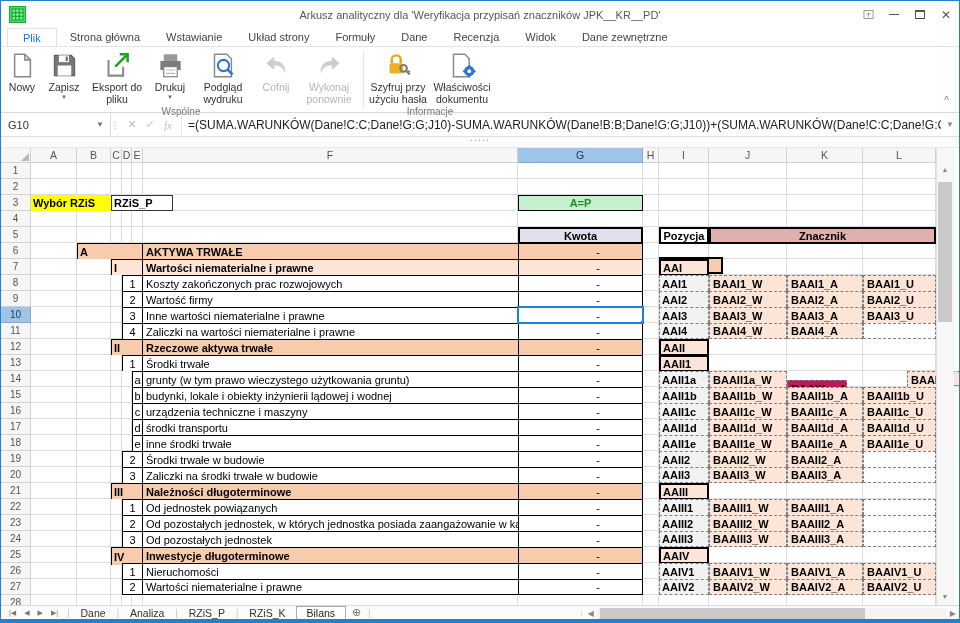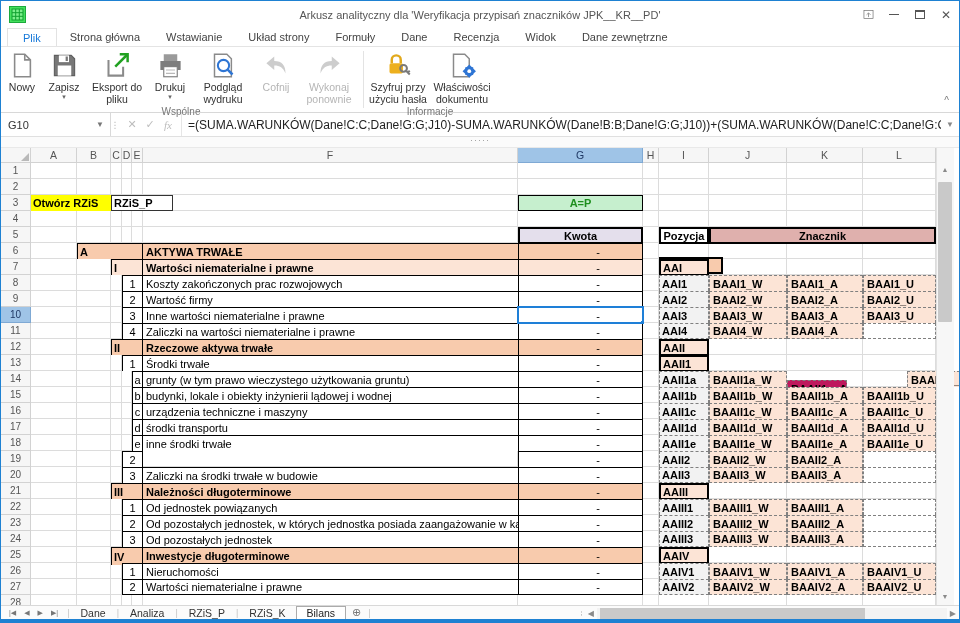--- a/index.html
+++ b/index.html
@@ -305,21 +305,21 @@
       <div class="abs rowhdr" style="left: 0px; top: 303px; width: 30px; height: 16px; font-size: 10px;">19</div>
       <div class="abs rowhdr" style="left: 0px; top: 319px; width: 30px; height: 16px; font-size: 10px;">20</div>
       <div class="abs rowhdr" style="left: 0px; top: 335px; width: 30px; height: 16px; font-size: 10px;">21</div>
       <div class="abs rowhdr" style="left: 0px; top: 351px; width: 30px; height: 16px; font-size: 10px;">22</div>
       <div class="abs rowhdr" style="left: 0px; top: 367px; width: 30px; height: 16px; font-size: 10px;">23</div>
       <div class="abs rowhdr" style="left: 0px; top: 383px; width: 30px; height: 16px; font-size: 10px;">24</div>
       <div class="abs rowhdr" style="left: 0px; top: 399px; width: 30px; height: 16px; font-size: 10px;">25</div>
       <div class="abs rowhdr" style="left: 0px; top: 415px; width: 30px; height: 16px; font-size: 10px;">26</div>
       <div class="abs rowhdr" style="left: 0px; top: 431px; width: 30px; height: 16px; font-size: 10px;">27</div>
       <div class="abs rowhdr" style="left: 0px; top: 447px; width: 30px; height: 16px; font-size: 10px;">28</div>
-      <div class="abs cell bold" style="left: 30px; top: 47px; width: 80px; height: 16px; background: rgb(255, 255, 0); padding-left: 2px;">Otwórz RZiS</div>
+      <div class="abs cell bold" style="left: 30px; top: 47px; width: 80px; height: 16px; background: rgb(255, 255, 0); padding-left: 2px;">Wybór RZiS</div>
       <div class="abs cell bold" style="left: 110px; top: 47px; width: 62px; height: 16px; background: rgb(255, 255, 255); border: 1px solid rgb(51, 51, 51); padding-left: 2px;">RZiS_P</div>
       <div class="abs cell bold" style="left: 517px; top: 47px; width: 125px; height: 16px; background: rgb(198, 239, 206); color: rgb(30, 143, 30); border: 1px solid rgb(0, 0, 0); justify-content: center;">A=P</div>
       <div class="abs cell bold" style="left: 517px; top: 79px; width: 125px; height: 17px; background: rgb(228, 223, 236); border: 2px solid rgb(0, 0, 0); justify-content: center;">Kwota</div>
       <div class="abs cell bold" style="left: 658px; top: 79px; width: 50px; height: 17px; background: rgb(255, 255, 255); border: 2px solid rgb(0, 0, 0); justify-content: center;">Pozycja</div>
       <div class="abs cell bold" style="left: 708px; top: 79px; width: 227px; height: 17px; background: rgb(223, 176, 173); border: 2px solid rgb(0, 0, 0); justify-content: center;">Znacznik</div>
       <div class="abs cell bold" style="left: 76px; top: 95px; width: 66px; height: 16px; background: rgb(248, 203, 173); border-top: 1px solid rgb(0, 0, 0); border-left: 1px solid rgb(0, 0, 0); border-right: 1px solid rgb(0, 0, 0); border-bottom: none; justify-content: flex-start; padding-left: 2px;">A</div>
       <div class="abs cell bold" style="left: 142px; top: 95px; width: 375px; height: 16px; background: rgb(248, 203, 173); border-top: 1px solid rgb(0, 0, 0); border-bottom: none; padding-left: 3px;">AKTYWA TRWAŁE</div>
       <div class="abs cell" style="left: 517px; top: 95px; width: 125px; height: 16px; background: rgb(248, 203, 173); border-top: 1px solid rgb(0, 0, 0); border-left: 1px solid rgb(0, 0, 0); border-right: 1px solid rgb(0, 0, 0); border-bottom: none; justify-content: flex-end; padding-right: 42px;">-</div>
       <div class="abs cell bold" style="left: 658px; top: 109px; width: 64px; height: 17px; padding-left: 2px; background: rgb(248, 203, 173); border: 2px solid rgb(0, 0, 0);">AA</div>
       <div class="abs cell bold" style="left: 110px; top: 111px; width: 32px; height: 16px; background: rgb(252, 228, 214); border-top: 1px solid rgb(0, 0, 0); border-left: 1px solid rgb(0, 0, 0); border-right: 1px solid rgb(0, 0, 0); border-bottom: none; justify-content: flex-start; padding-left: 2px;">I</div>
@@ -391,20 +391,21 @@
       <div class="abs cell bold" style="left: 786px; top: 271px; width: 76px; height: 16px; background: rgb(252, 228, 214); border-top: 1px dashed rgb(128, 128, 128); border-left: 1px dashed rgb(128, 128, 128); border-right: 1px dashed rgb(128, 128, 128); border-bottom: none; padding-left: 3px;">BAAII1d_A</div>
       <div class="abs cell bold" style="left: 862px; top: 271px; width: 73px; height: 16px; background: rgb(252, 228, 214); border-top: 1px dashed rgb(128, 128, 128); border-left: 1px dashed rgb(128, 128, 128); border-right: 1px dashed rgb(128, 128, 128); border-bottom: none; padding-left: 3px;">BAAII1d_U</div>
       <div class="abs cell" style="left: 131px; top: 287px; width: 11px; height: 16px; background: rgb(255, 255, 255); border-top: 1px solid rgb(0, 0, 0); border-left: 1px solid rgb(0, 0, 0); border-right: 1px solid rgb(0, 0, 0); border-bottom: none; justify-content: center; padding-left: 0px;">e</div>
       <div class="abs cell" style="left: 142px; top: 287px; width: 375px; height: 16px; background: rgb(255, 255, 255); border-top: 1px solid rgb(0, 0, 0); border-bottom: none; padding-left: 3px;">inne środki trwałe</div>
       <div class="abs cell" style="left: 517px; top: 287px; width: 125px; height: 16px; background: rgb(255, 255, 255); border-top: 1px solid rgb(0, 0, 0); border-left: 1px solid rgb(0, 0, 0); border-right: 1px solid rgb(0, 0, 0); border-bottom: none; justify-content: flex-end; padding-right: 42px;">-</div>
       <div class="abs cell bold" style="left: 658px; top: 287px; width: 50px; height: 16px; padding-left: 2px; background: rgb(242, 242, 242); border-top: 1px dashed rgb(128, 128, 128); border-left: 1px dashed rgb(128, 128, 128); border-right: 1px dashed rgb(128, 128, 128); border-bottom: none;">AAII1e</div>
       <div class="abs cell bold" style="left: 708px; top: 287px; width: 78px; height: 16px; background: rgb(252, 228, 214); border-top: 1px dashed rgb(128, 128, 128); border-left: 1px dashed rgb(128, 128, 128); border-right: 1px dashed rgb(128, 128, 128); border-bottom: none; padding-left: 3px;">BAAII1e_W</div>
       <div class="abs cell bold" style="left: 786px; top: 287px; width: 76px; height: 16px; background: rgb(252, 228, 214); border-top: 1px dashed rgb(128, 128, 128); border-left: 1px dashed rgb(128, 128, 128); border-right: 1px dashed rgb(128, 128, 128); border-bottom: none; padding-left: 3px;">BAAII1e_A</div>
       <div class="abs cell bold" style="left: 862px; top: 287px; width: 73px; height: 16px; background: rgb(252, 228, 214); border-top: 1px dashed rgb(128, 128, 128); border-left: 1px dashed rgb(128, 128, 128); border-right: 1px dashed rgb(128, 128, 128); border-bottom: none; padding-left: 3px;">BAAII1e_U</div>
       <div class="abs cell" style="left: 121px; top: 303px; width: 21px; height: 16px; background: rgb(255, 255, 255); border-top: 1px solid rgb(0, 0, 0); border-left: 1px solid rgb(0, 0, 0); border-right: 1px solid rgb(0, 0, 0); border-bottom: none; justify-content: center; padding-left: 0px;">2</div>
+      <div class="abs cell" style="left: 142px; top: 303px; width: 375px; height: 16px; background: rgb(255, 255, 255); border-top: 1px solid rgb(0, 0, 0); border-bottom: none; padding-left: 3px;">Środki trwałe w budowie</div>
       <div class="abs cell" style="left: 517px; top: 303px; width: 125px; height: 16px; background: rgb(255, 255, 255); border-top: 1px solid rgb(0, 0, 0); border-left: 1px solid rgb(0, 0, 0); border-right: 1px solid rgb(0, 0, 0); border-bottom: none; justify-content: flex-end; padding-right: 42px;">-</div>
       <div class="abs cell bold" style="left: 658px; top: 303px; width: 50px; height: 16px; padding-left: 2px; background: rgb(242, 242, 242); border-top: 1px dashed rgb(128, 128, 128); border-left: 1px dashed rgb(128, 128, 128); border-right: 1px dashed rgb(128, 128, 128); border-bottom: none;">AAII2</div>
       <div class="abs cell bold" style="left: 708px; top: 303px; width: 78px; height: 16px; background: rgb(252, 228, 214); border-top: 1px dashed rgb(128, 128, 128); border-left: 1px dashed rgb(128, 128, 128); border-right: 1px dashed rgb(128, 128, 128); border-bottom: none; padding-left: 3px;">BAAII2_W</div>
       <div class="abs cell bold" style="left: 786px; top: 303px; width: 76px; height: 16px; background: rgb(252, 228, 214); border-top: 1px dashed rgb(128, 128, 128); border-left: 1px dashed rgb(128, 128, 128); border-right: 1px dashed rgb(128, 128, 128); border-bottom: none; padding-left: 3px;">BAAII2_A</div>
       <div class="abs cell bold" style="left: 862px; top: 303px; width: 73px; height: 16px; background: rgb(255, 255, 255); border-top: 1px dashed rgb(128, 128, 128); border-left: 1px dashed rgb(128, 128, 128); border-right: 1px dashed rgb(128, 128, 128); border-bottom: none; padding-left: 3px;"></div>
       <div class="abs cell" style="left: 121px; top: 319px; width: 21px; height: 16px; background: rgb(255, 255, 255); border-top: 1px solid rgb(0, 0, 0); border-left: 1px solid rgb(0, 0, 0); border-right: 1px solid rgb(0, 0, 0); border-bottom: none; justify-content: center; padding-left: 0px;">3</div>
       <div class="abs cell" style="left: 142px; top: 319px; width: 375px; height: 16px; background: rgb(255, 255, 255); border-top: 1px solid rgb(0, 0, 0); border-bottom: none; padding-left: 3px;">Zaliczki na środki trwałe w budowie</div>
       <div class="abs cell" style="left: 517px; top: 319px; width: 125px; height: 16px; background: rgb(255, 255, 255); border-top: 1px solid rgb(0, 0, 0); border-left: 1px solid rgb(0, 0, 0); border-right: 1px solid rgb(0, 0, 0); border-bottom: none; justify-content: flex-end; padding-right: 42px;">-</div>
       <div class="abs cell bold" style="left: 658px; top: 319px; width: 50px; height: 16px; padding-left: 2px; background: rgb(242, 242, 242); border-width: 1px; border-style: dashed; border-color: rgb(128, 128, 128);">AAII3</div>
       <div class="abs cell bold" style="left: 708px; top: 319px; width: 78px; height: 16px; background: rgb(252, 228, 214); border-width: 1px; border-style: dashed; border-color: rgb(128, 128, 128); padding-left: 3px;">BAAII3_W</div>

